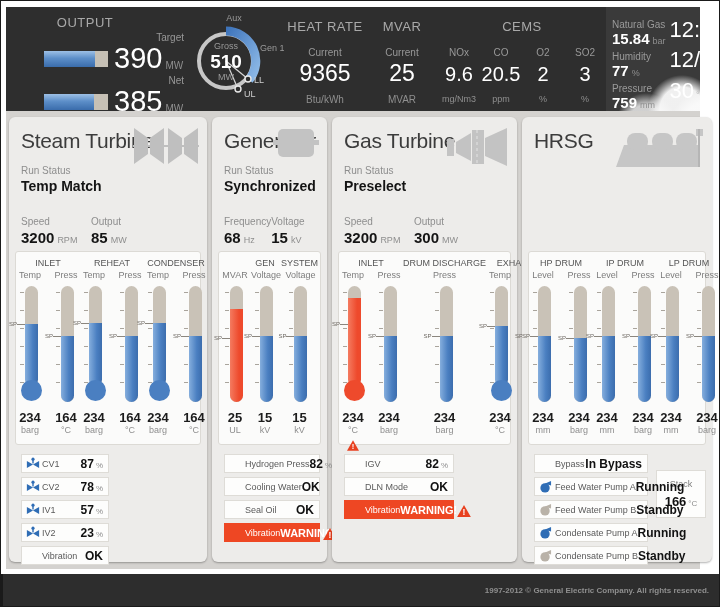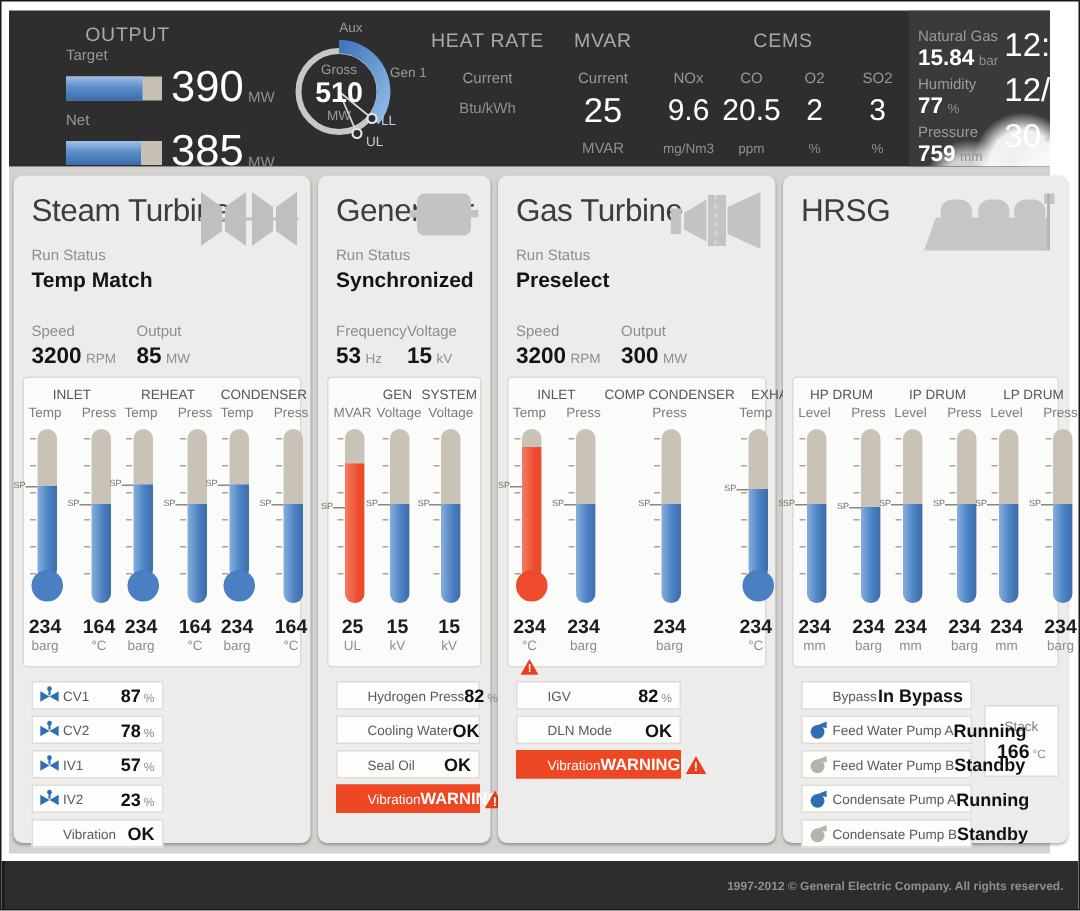--- a/index.html
+++ b/index.html
@@ -7,21 +7,21 @@
   .app{width:720px;height:607px;background:#fff;border:1px solid #1a1a1a;box-sizing:border-box;
        position:relative;overflow:hidden;}
   .frame{padding:6px 19px 0 5px;}
 
   
   .topbar{height:104px;background:#2e2e2e;display:flex;position:relative;overflow:hidden;}
   .tb-title{font-size:13px;color:#a9a9a9;letter-spacing:.5px;}
 
   .tb-output{width:178px;padding:8px 0 0 14px;box-sizing:border-box;}
   .tb-output .tb-title{text-align:center;width:130px;}
-  .bar-row{margin-top:1px;}
+  .bar-row{margin-top:1px;text-align:right;}
   .bar-label{font-size:10px;color:#989898;margin:2px 0 1px 24px;}
   .bar-line{display:flex;align-items:center;margin-left:24px;}
   .bar-track{width:64px;height:16px;background:#c6c0b5;position:relative;flex:none;}
   .bar-fill{position:absolute;left:0;top:0;bottom:0;background:linear-gradient(180deg,#9dc0e6 0%,#5d8fc9 45%,#3a6cab 100%);}
   .bar-big{font-size:29px;color:#fff;line-height:1;margin-left:6px;}
   .bar-unit{font-size:10px;color:#8f8f8f;align-self:flex-end;margin:0 0 2px 3px;}
 
   .tb-gauge{width:100px;flex:none;}
   .tb-stat{width:82px;flex:none;text-align:center;padding-top:12px;box-sizing:border-box;}
   .stat-label{font-size:10px;color:#989898;margin-top:13px;}
@@ -169,20 +169,21 @@
           <text x="60" y="90" font-size="9" fill="#cfcfcf">UL</text>
           <text x="42" y="42" font-size="9" fill="#9a9a9a" text-anchor="middle">Gross</text>
           <text x="42" y="61" font-size="19" font-weight="bold" fill="#ffffff" text-anchor="middle">510</text>
           <text x="42" y="73" font-size="9" fill="#9a9a9a" text-anchor="middle">MW</text>
         </svg>
       </section>
 
       <section class="tb-stat">
         <div class="tb-title">HEAT RATE</div>
         <div class="stat-label">Current</div>
+        <div class="stat-value">9365</div>
         <div class="stat-unit">Btu/kWh</div>
       </section>
 
       <section class="tb-stat" style="width:72px">
         <div class="tb-title">MVAR</div>
         <div class="stat-label">Current</div>
         <div class="stat-value">25</div>
         <div class="stat-unit">MVAR</div>
       </section>
 
@@ -495,21 +496,21 @@
                 <rect x="0" y="13" width="6" height="5" fill="#c3c3c3"></rect>
                 <rect x="40" y="13" width="6" height="5" fill="#c3c3c3"></rect>
                 <rect x="5" y="2" width="36" height="28" rx="5" fill="#c3c3c3"></rect>
               </svg></div>
             <div class="p-status-label">Run Status</div>
             <div class="p-status">Synchronized</div>
             <div class="p-metrics">
               <div class="p-metric">
                 <div class="pm-label">Frequency</div>
                 <div class="pm-line">
-                  <span class="pm-value">53</span>
+                  <span class="pm-value">68</span>
                   <span class="pm-unit">Hz</span>
                 </div>
               </div>
               <div class="p-metric">
                 <div class="pm-label">Voltage</div>
                 <div class="pm-line">
                   <span class="pm-value">15</span>
                   <span class="pm-unit">kV</span>
                 </div>
               </div>
@@ -695,21 +696,21 @@
                     </div>
                     <div class="sp" style="top: 51.88px;"></div>
                     <div class="sp-label" style="top: 51.88px;">SP</div>
                   </div>
                   <div class="gval">234</div>
                   <div class="gunit">barg</div>
                 </div>
               </div>
             </div>
             <div class="ggroup">
-              <div class="gname">COMP CONDENSER</div>
+              <div class="gname">DRUM DISCHARGE</div>
               <div class="grow">
                 <div class="gcol">
                   <div class="gsub">Press</div>
                   <div class="gwrap">
                     <div class="tick" style="top: 8px;"></div>
                     <div class="tick" style="top: 26px;"></div>
                     <div class="tick" style="top: 44px;"></div>
                     <div class="tick" style="top: 62px;"></div>
                     <div class="tick" style="top: 80px;"></div>
                     <div class="tick" style="top: 98px;"></div>

